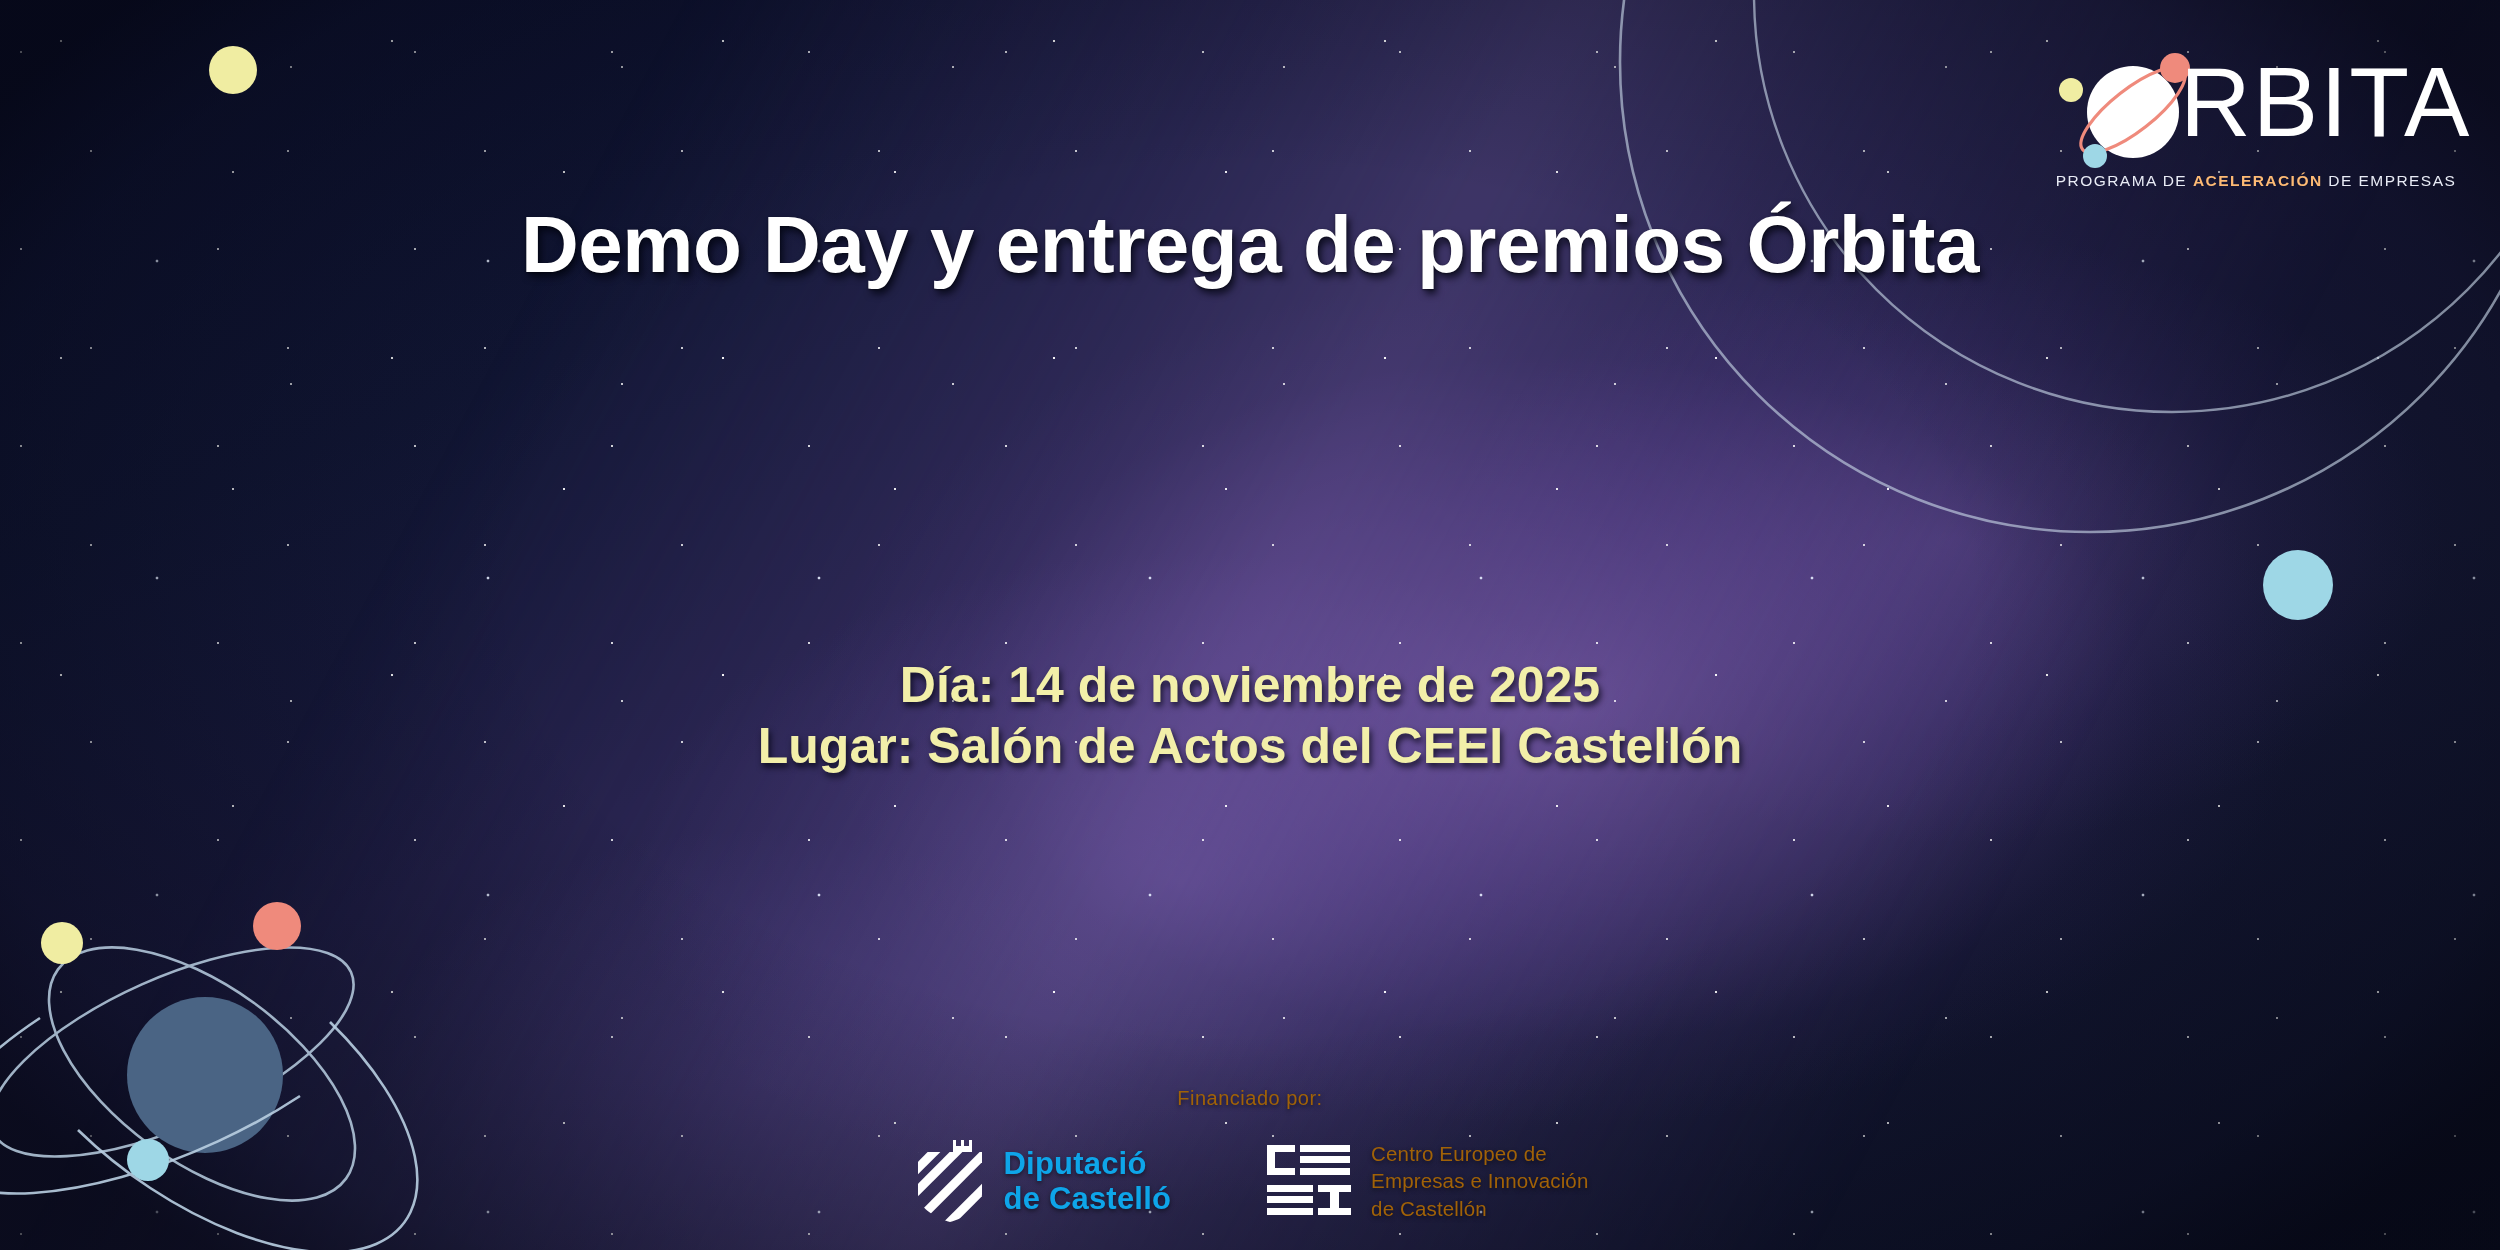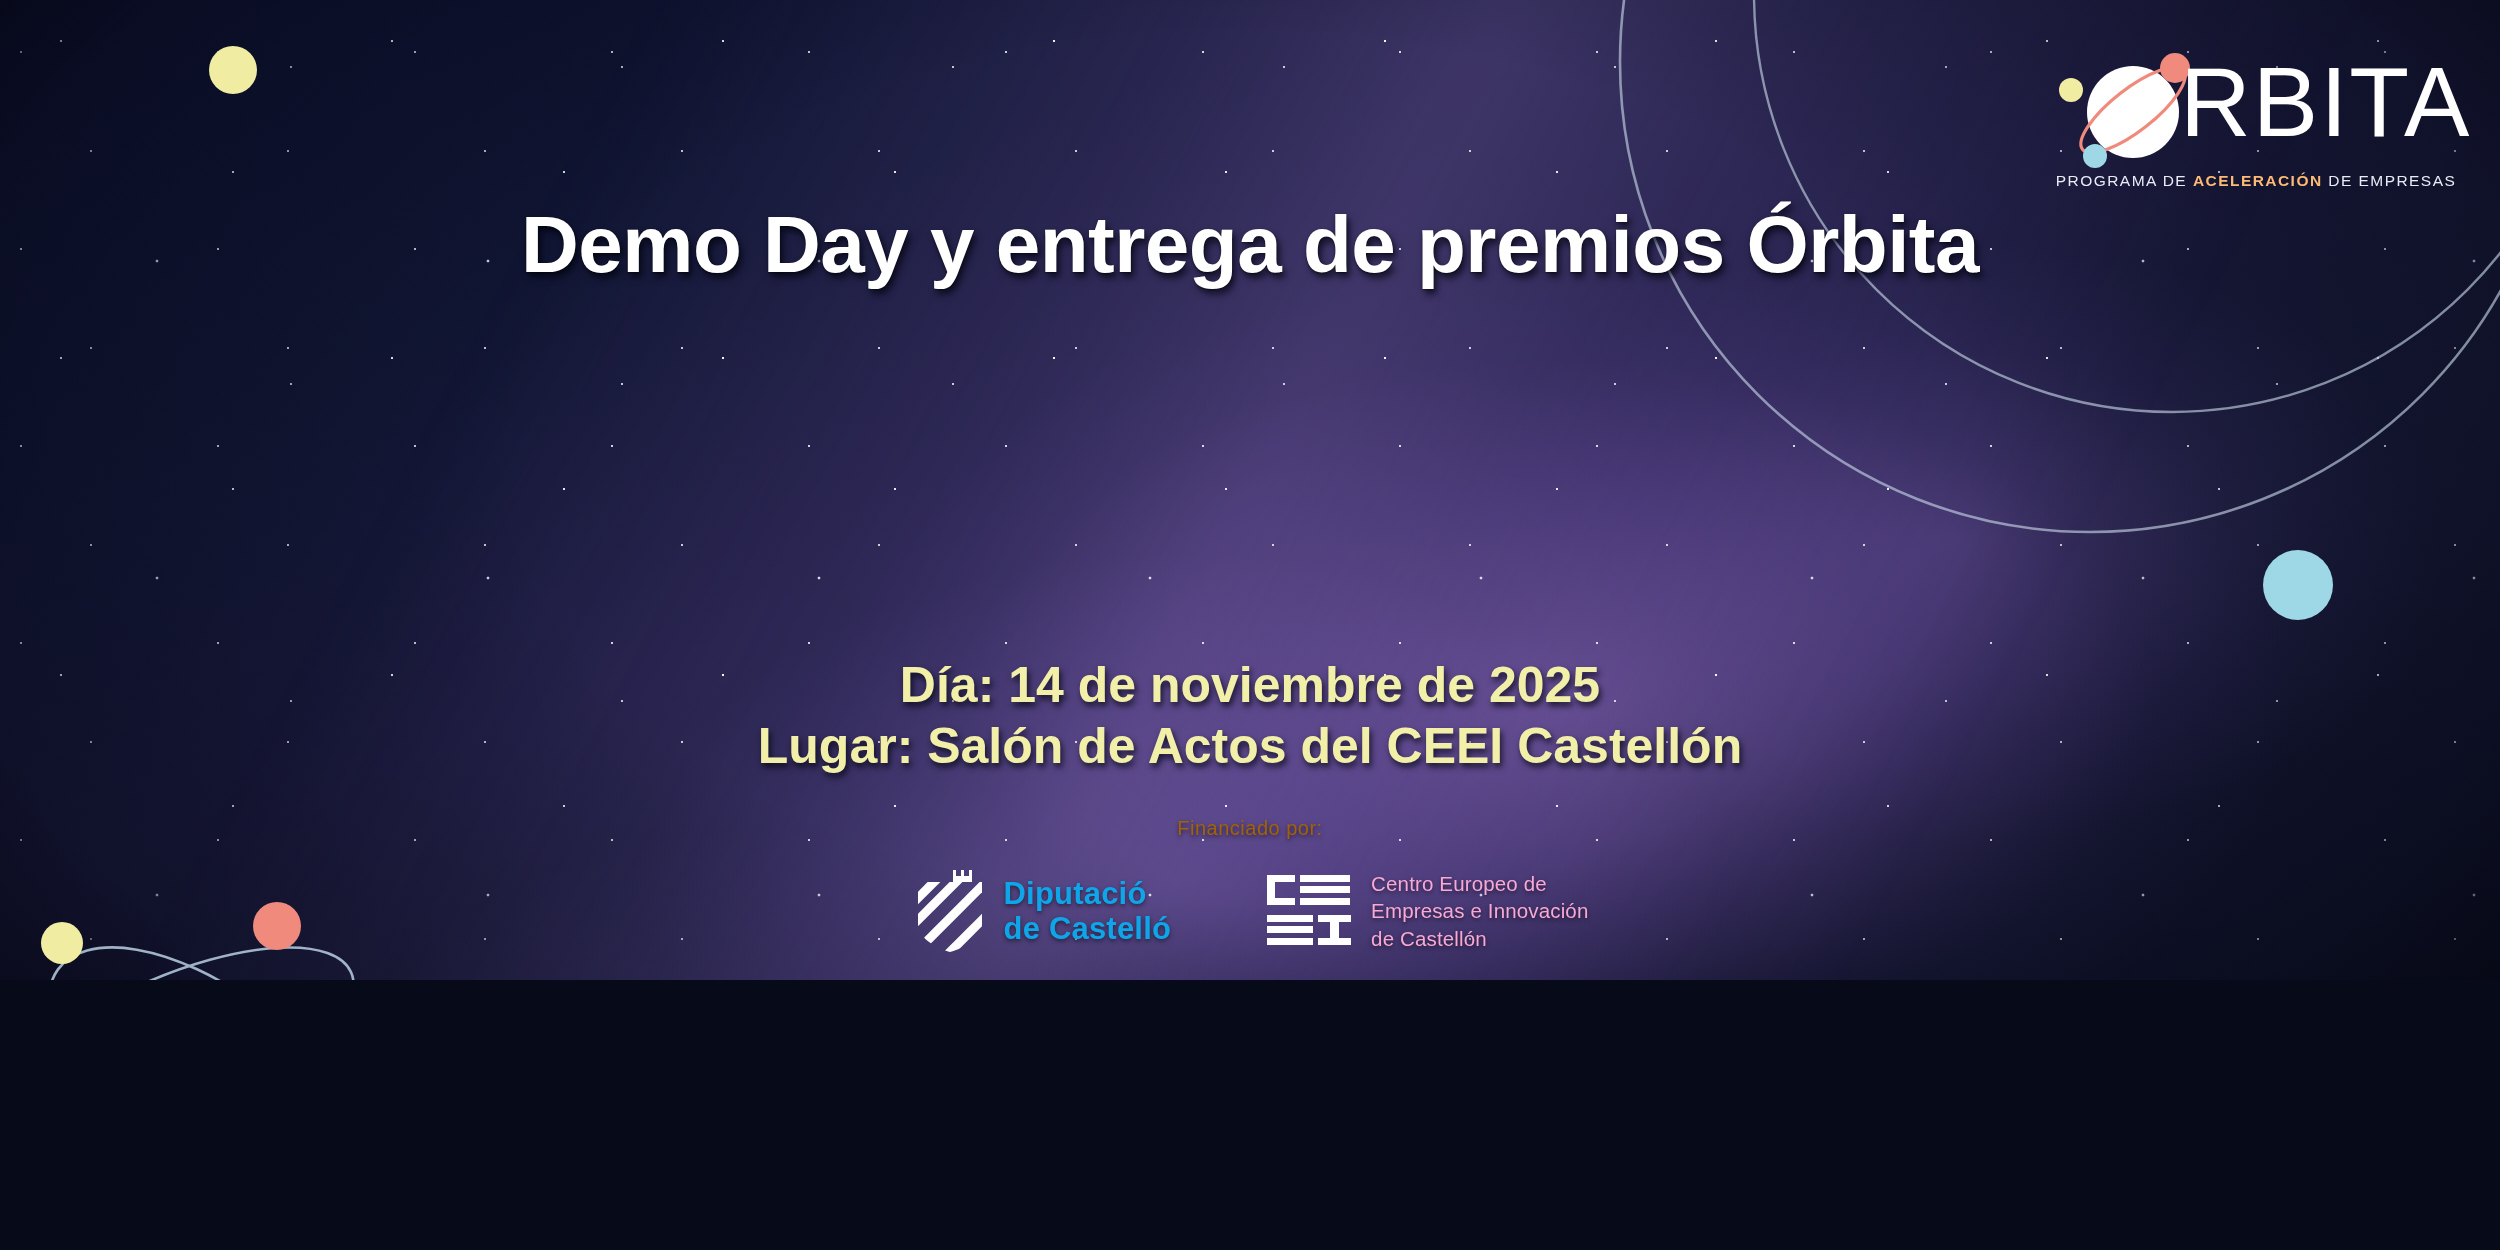--- a/index.html
+++ b/index.html
@@ -2,21 +2,21 @@
 <html lang="es"><head>
 <meta charset="utf-8">
 <title>Demo Day y entrega de premios Órbita</title>
 <style>
   html,body{margin:0;padding:0;background:#070a18;}
   *{box-sizing:border-box;}
 
   #poster{
     position:relative;
     width:2500px;
-    height:980px;
+    height:1250px;
     overflow:hidden;
     background:#0c1028;
     font-family:"Liberation Sans", sans-serif;
     -webkit-font-smoothing:antialiased;
   }
 
   
   .bg-base{
     position:absolute; inset:0;
     background:
@@ -186,21 +186,21 @@
     color:#0ea5e9;
     text-align:left;
     font-size:31px;
     font-weight:700;
     line-height:1.14;
     letter-spacing:.2px;
     text-shadow:0 2px 4px rgba(0,0,0,.5);
   }
   .dip-text .l2{font-weight:600;}
   .ceei-text{
-    color:#f9a8d4;
+    color:#a16207;
     text-align:left;
     font-size:20.5px;
     font-weight:400;
     line-height:1.34;
     letter-spacing:.15px;
     text-shadow:0 2px 4px rgba(0,0,0,.5);
   }
 </style>
 </head>
 <body>

